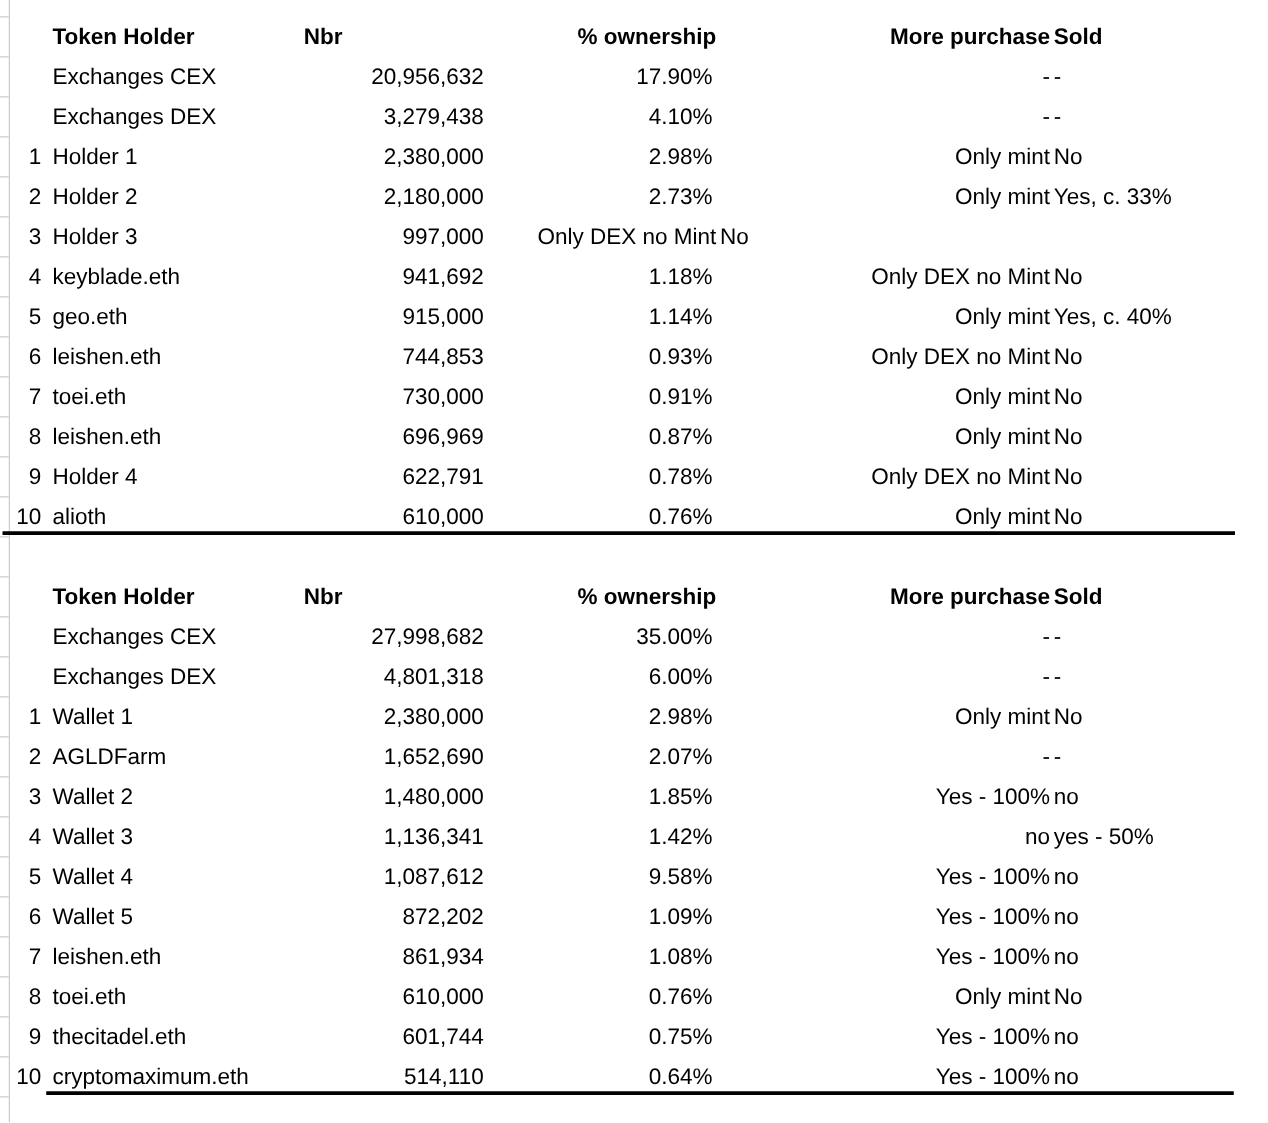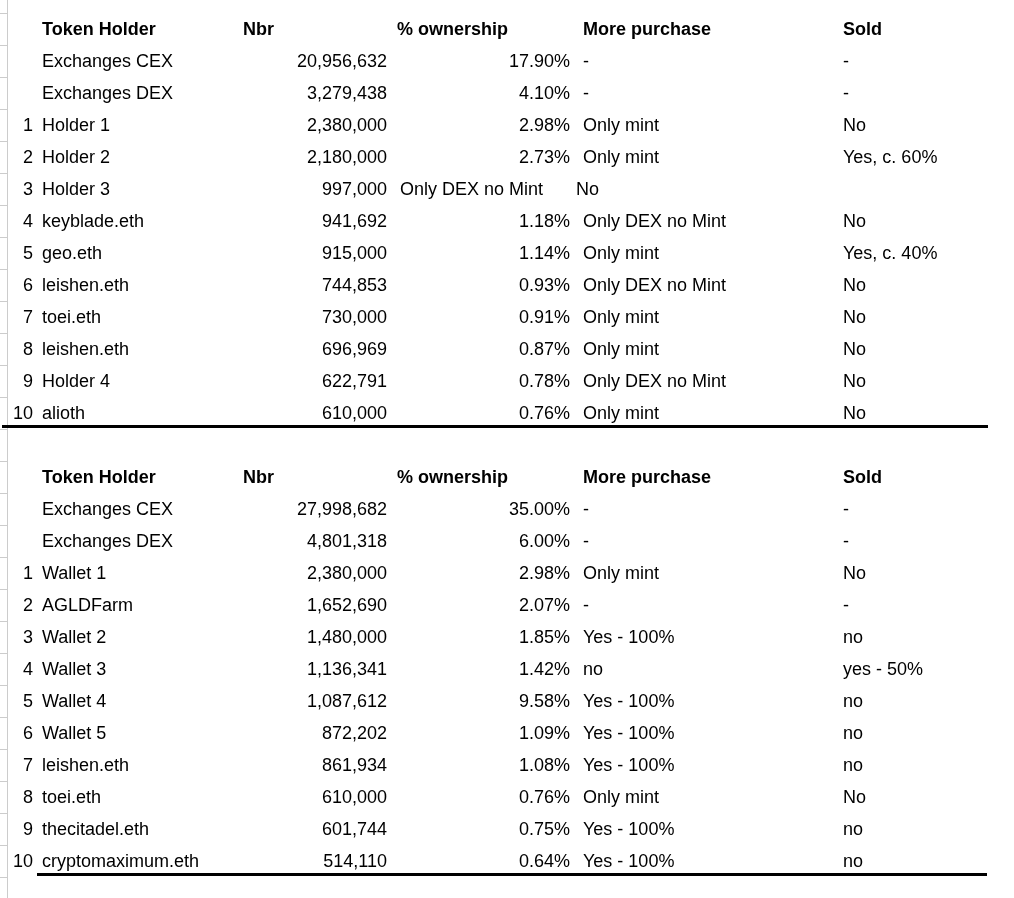--- a/index.html
+++ b/index.html
@@ -48,25 +48,25 @@
     line-height: 32px;
     font-size: 18px;
     color: var(--text, #000);
   }
   .row.header { font-weight: bold; }
   .cell { white-space: nowrap; overflow: visible; }
   .c-num    { text-align: right; }
   .c-holder { padding-left: 9px; }
   .c-nbr    { text-align: right; padding-right: 3px; }
   .c-own    { text-align: right; padding-right: 3px; }
-  .c-buy    { padding-left: 10px; }
+  .c-buy    { padding-left: 10px; text-align: right; }
   .c-sold   { padding-left: 3px; }
   
   .row.header .c-nbr { text-align: left; padding-right: 0; }
-  .row.header .c-own { text-align: left; padding-right: 0; padding-left: 7px; }
+  .row.header .c-own { text-align: right; padding-right: 0; padding-left: 7px; }
   .thick-border {
     position: absolute;
     height: 3px;
     background: var(--border, #000);
   }
 </style>
 </head>
 <body style="background: rgb(255, 255, 255);">
 
 <div class="sheet">
@@ -134,21 +134,21 @@
         <div class="cell c-own">2.98%</div>
         <div class="cell c-buy">Only mint</div>
         <div class="cell c-sold">No</div>
       </div>
       <div class="row">
         <div class="cell c-num">2</div>
         <div class="cell c-holder">Holder 2</div>
         <div class="cell c-nbr">2,180,000</div>
         <div class="cell c-own">2.73%</div>
         <div class="cell c-buy">Only mint</div>
-        <div class="cell c-sold">Yes, c. 60%</div>
+        <div class="cell c-sold">Yes, c. 33%</div>
       </div>
       <div class="row">
         <div class="cell c-num">3</div>
         <div class="cell c-holder">Holder 3</div>
         <div class="cell c-nbr">997,000</div>
         <div class="cell c-buy">Only DEX no Mint</div>
         <div class="cell c-sold">No</div>
       </div>
       <div class="row">
         <div class="cell c-num">4</div>

